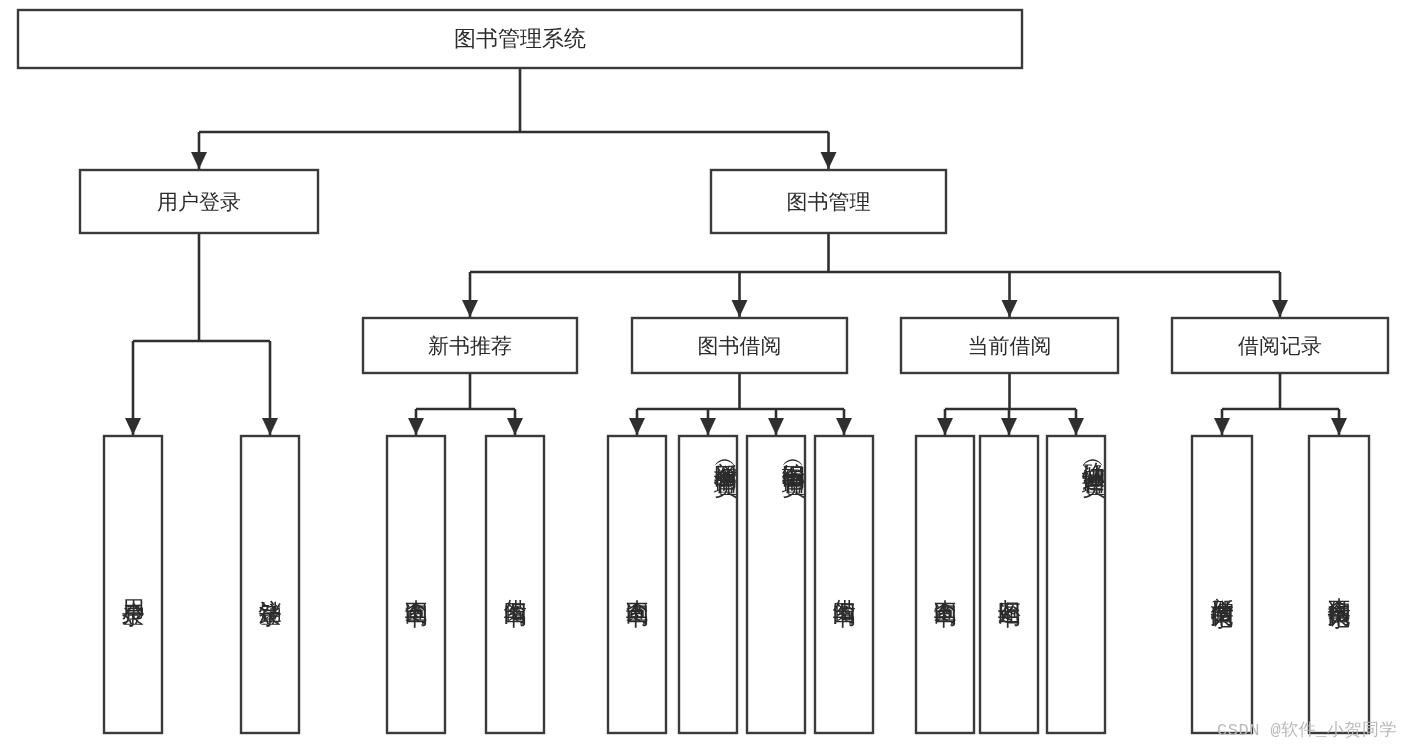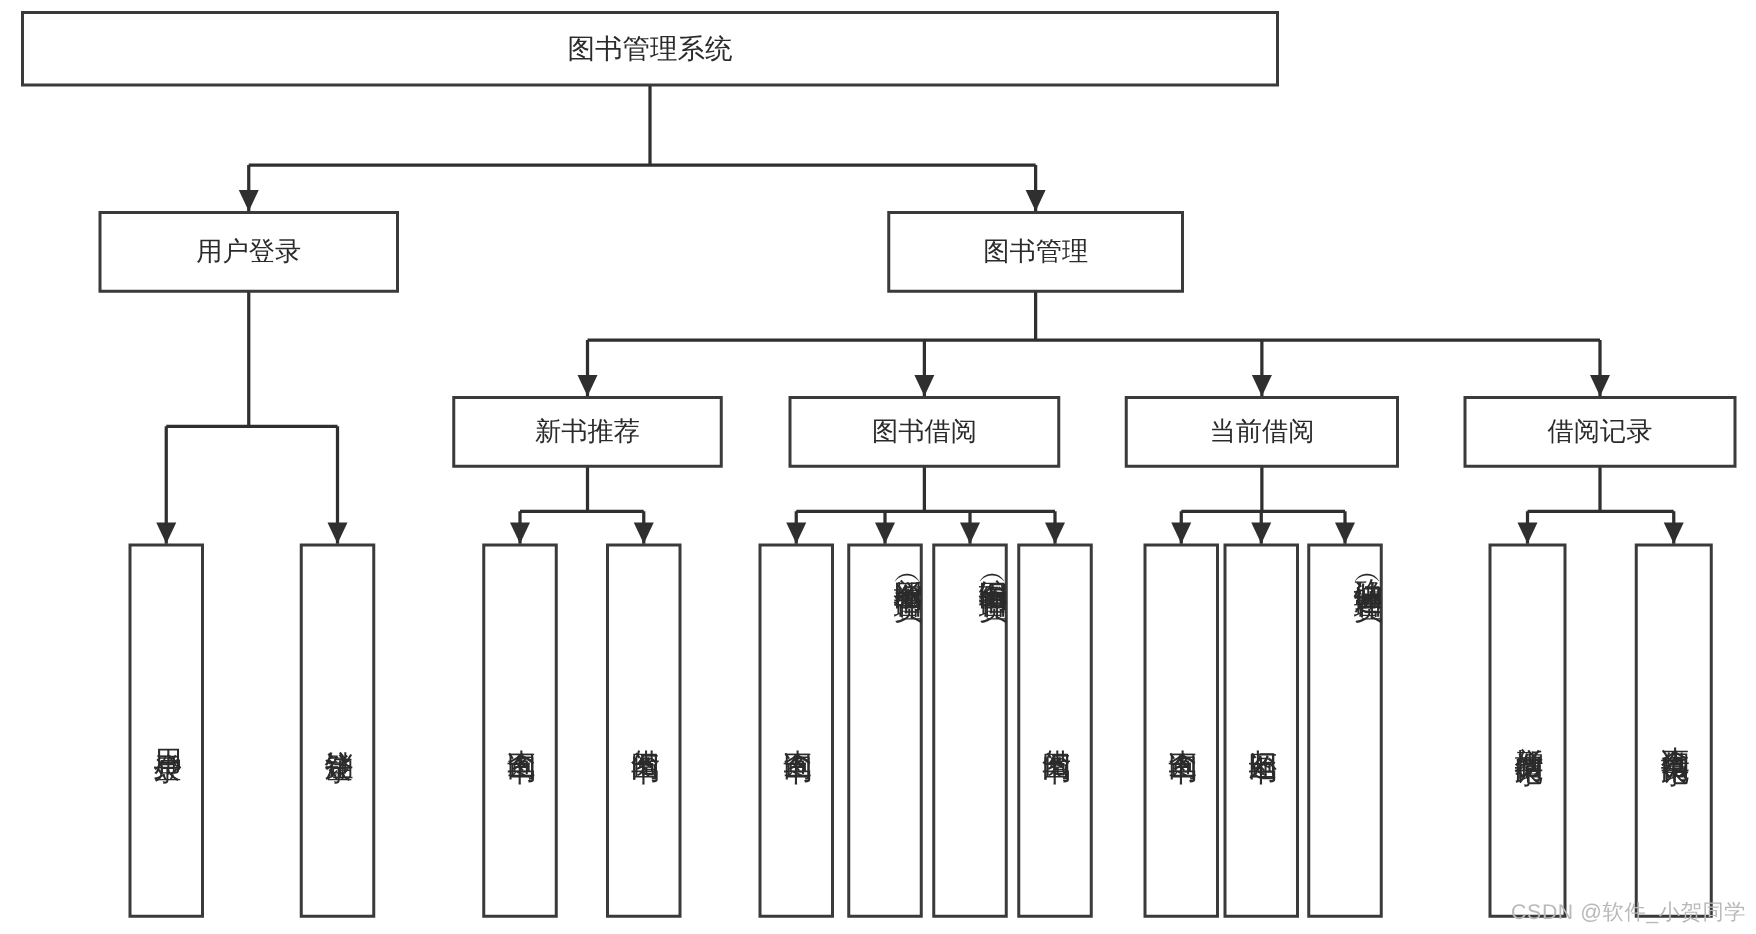--- a/index.html
+++ b/index.html
@@ -62,21 +62,21 @@
     letter-spacing: 2px;
     color: #2b2b2b;
     white-space: nowrap;
     pointer-events: none;
     text-align: center;
   }
   #watermark {
     position: absolute;
     right: 8px;
     bottom: 6px;
-    font-family: Liberation Sans, sans-serif;
+    font-family: Liberation Mono, monospace;
     font-size: 17px;
     color: #b9b9b9;
     letter-spacing: 0.5px;
     white-space: nowrap;
   }
 </style>
 </head>
 <body>
 
 <div id="diagram-root">

